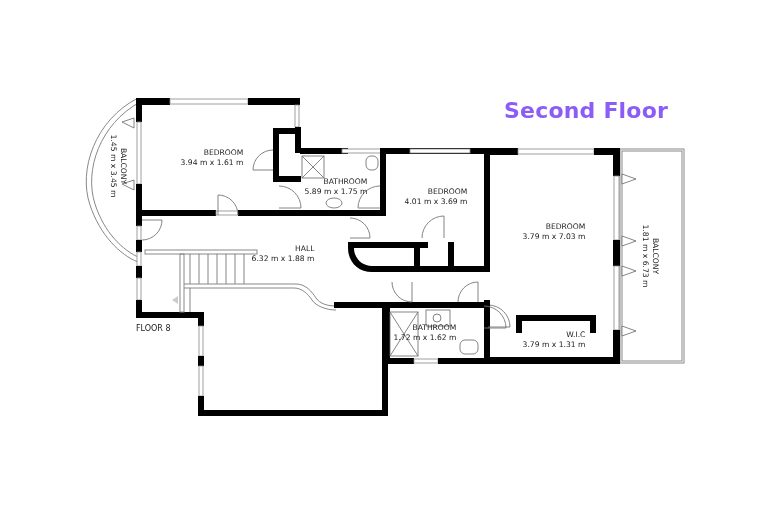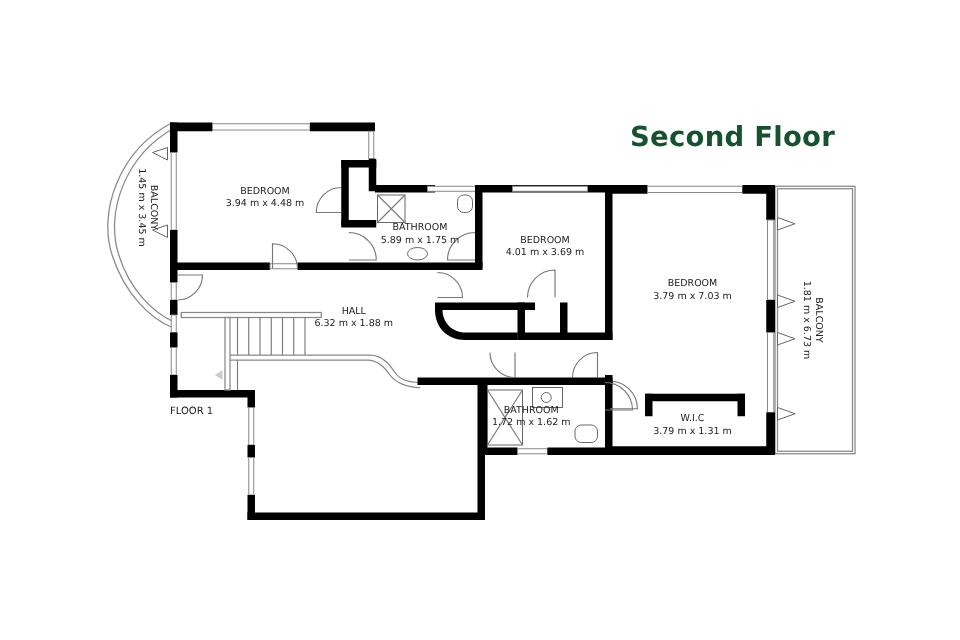--- a/index.html
+++ b/index.html
@@ -1,20 +1,20 @@
 <!DOCTYPE html>
 <html><head>
   <meta charset="utf-8">
   <style>
     html, body { margin: 0; padding: 0; background: #ffffff; }
     body { width: 768px; height: 512px; position: relative; overflow: hidden; font-family: "DejaVu Sans", sans-serif; }
     #plan { position: absolute; left: 0; top: 0; width: 768px; height: 512px; }
-    .title { position: absolute; left: 504px; top: 98px; font-family: "DejaVu Sans", sans-serif; font-weight: bold; font-size: 22px; color: #14532d; letter-spacing: 0.2px; white-space: nowrap; }
+    .title { position: absolute; left: 504px; top: 98px; font-family: "DejaVu Sans", sans-serif; font-weight: bold; font-size: 22px; color: #8b5cf6; letter-spacing: 0.2px; white-space: nowrap; }
     .lbl { position: absolute; font-family: "DejaVu Sans", sans-serif; font-size: 7.6px; color: #222; text-align: center; line-height: 10px; white-space: nowrap; transform: translateX(-50%); }
-    .lbl .name { display: block; text-transform: uppercase; }
+    .lbl .name { display: block; text-transform: uppercase; text-align: right; }
     .lbl .dim { display: block; }
     .rot { position: absolute; font-family: "DejaVu Sans", sans-serif; font-size: 7.6px; color: #222; text-align: center; line-height: 10px; white-space: nowrap; transform: translate(-50%, -50%) rotate(90deg); }
     .rot .name { display: block; text-transform: uppercase; }
     .rot .dim { display: block; }
     .floorlbl { position: absolute; left: 136px; top: 324px; font-family: "DejaVu Sans", sans-serif; font-size: 8px; color: #222; white-space: nowrap; }
     .wall { fill: #000; }
     .thin { fill: none; stroke: #888; stroke-width: 1; }
     .win { fill: #fff; stroke: #888; stroke-width: 0.8; }
     .door { fill: none; stroke: #777; stroke-width: 0.9; }
     .fix { fill: #fff; stroke: #666; stroke-width: 0.8; }
@@ -157,21 +157,21 @@
     <rect class="wall" x="198" y="396" width="6" height="20"></rect>
     <rect class="wall" x="198" y="410" width="190" height="6"></rect>
     <rect class="wall" x="382" y="306" width="6" height="110"></rect>
   </g>
 </svg>
 
 <div class="title">Second Floor</div>
 
 <div class="lbl" style="left:212px; top:148px;">
   <span class="name">BEDROOM</span>
-  <span class="dim">3.94 m x 4.48 m</span>
+  <span class="dim">3.94 m x 1.61 m</span>
 </div>
 
 <div class="lbl" style="left:336px; top:177px;">
   <span class="name">BATHROOM</span>
   <span class="dim">5.89 m x 1.75 m</span>
 </div>
 
 <div class="lbl" style="left:436px; top:187px;">
   <span class="name">BEDROOM</span>
   <span class="dim">4.01 m x 3.69 m</span>
@@ -200,13 +200,13 @@
 <div class="rot" style="left:118px; top:166px;">
   <span class="name">BALCONY</span>
   <span class="dim">1.45 m x 3.45 m</span>
 </div>
 
 <div class="rot" style="left:650px; top:256px;">
   <span class="name">BALCONY</span>
   <span class="dim">1.81 m x 6.73 m</span>
 </div>
 
-<div class="floorlbl">FLOOR 1</div>
+<div class="floorlbl">FLOOR 8</div>
 
 </body></html>

